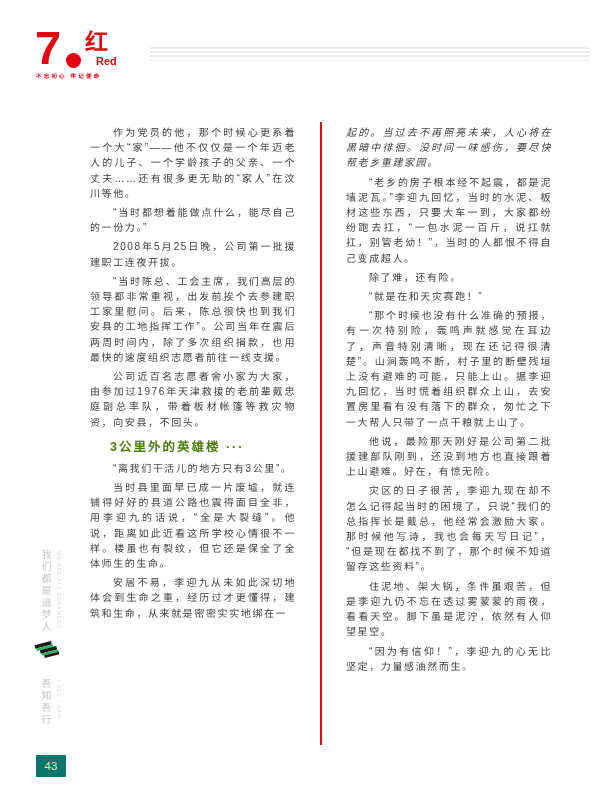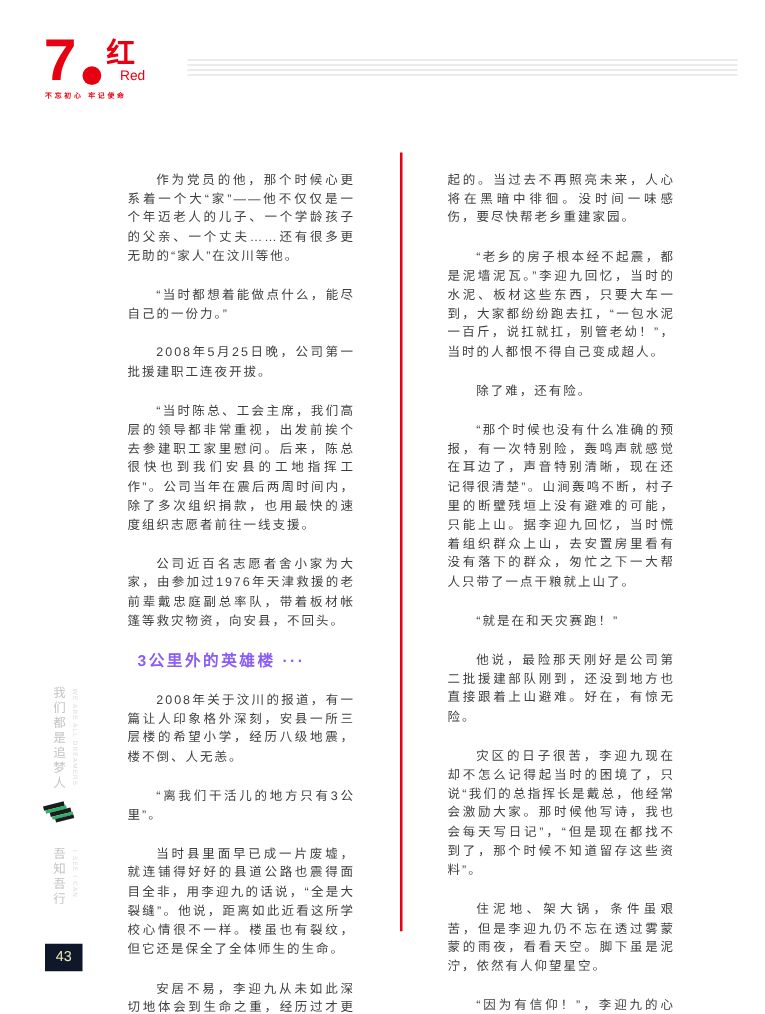--- a/index.html
+++ b/index.html
@@ -5,47 +5,47 @@
   html,body{margin:0;padding:0;background:#ffffff;}
   .page{
     position:relative;width:612px;height:811px;background:#ffffff;overflow:hidden;
     font-family:"Liberation Sans","DejaVu Sans",sans-serif;
   }
   
   .logo{position:absolute;left:35px;top:26px;width:95px;height:56px;}
   .logo-7{position:absolute;left:0;top:0;font-size:47px;line-height:44px;font-weight:900;color:#e60012;font-family:"Liberation Sans",sans-serif;}
   .logo-dot{position:absolute;left:31px;top:27px;width:15px;height:15px;border-radius:50%;background:#e60012;}
   .logo-hong{position:absolute;left:50px;top:5px;font-size:23px;line-height:23px;font-weight:900;color:#e60012;}
-  .logo-red{position:absolute;left:61px;top:29px;font-size:11px;font-weight:400;color:#e60012;}
+  .logo-red{position:absolute;left:61px;top:29px;font-size:11px;font-weight:700;color:#e60012;}
   .logo-slogan{position:absolute;left:1px;top:46px;font-size:5.5px;letter-spacing:2.2px;color:#e60012;white-space:nowrap;font-weight:700;}
   
   .header-lines{
     position:absolute;left:150px;top:47px;width:440px;height:15px;
     background:repeating-linear-gradient(to bottom,#ebebeb 0px,#ebebeb 1.6px,#ffffff 1.6px,#ffffff 4.2px);
   }
   
   .columns{position:absolute;left:86px;top:121px;width:470px;display:flex;}
   .col{width:214px;font-size:10px;line-height:15.2px;letter-spacing:1.6px;color:#3f3f3f;text-align:justify;}
-  .col p{margin:16px;}
+  .col p{margin:4px;}
   .col p.para{text-indent:23px;}
-  .col p.cont{text-indent:0;}
+  .col p.cont{text-indent:0;font-style:italic;}
   .col p.heading{
-    color:#8b5cf6;font-weight:700;font-size:12.5px;letter-spacing:2px;
+    color:#4d7c0f;font-weight:700;font-size:12.5px;letter-spacing:2px;
     text-indent:24px;margin:9px 0 6px 0;line-height:16px;text-align:left;
   }
   .divider{width:2px;height:623px;margin:1px 20px 0 20px;background:#e60012;flex:none;}
   
   .vgroup{position:absolute;left:38px;display:flex;flex-direction:row;align-items:flex-start;gap:3px;}
   .vzh{writing-mode:vertical-rl;font-size:10px;letter-spacing:2px;color:#c5c5c5;}
   .ven{writing-mode:vertical-rl;font-size:5px;letter-spacing:1px;color:#d9d9d9;padding-top:2px;}
   .vgroup.first{top:549px;}
   .vgroup.second{top:678px;}
   .flag{position:absolute;left:34px;top:638px;width:28px;height:24px;}
   .page-num{
-    position:absolute;left:36px;top:755px;width:30px;height:22px;background:#0f172a;
+    position:absolute;left:36px;top:755px;width:30px;height:22px;background:#0f766e;
     color:#ece3b4;font-size:11.5px;font-weight:400;display:flex;align-items:center;justify-content:center;
   }
 </style>
 </head>
 <body>
 
 <div class="page">
 
   <div class="logo">
     <div class="logo-7">7</div>
@@ -59,33 +59,32 @@
 
   <div class="columns">
     <div class="col">
 
     <p class="para">作为党员的他，那个时候心更系着一个大“家”——他不仅仅是一个年迈老人的儿子、一个学龄孩子的父亲、一个丈夫……还有很多更无助的“家人”在汶川等他。</p>
         <p class="para">“当时都想着能做点什么，能尽自己的一份力。”</p>
         <p class="para">2008年5月25日晚，公司第一批援建职工连夜开拔。</p>
         <p class="para">“当时陈总、工会主席，我们高层的领导都非常重视，出发前挨个去参建职工家里慰问。后来，陈总很快也到我们安县的工地指挥工作”。公司当年在震后两周时间内，除了多次组织捐款，也用最快的速度组织志愿者前往一线支援。</p>
         <p class="para">公司近百名志愿者舍小家为大家，由参加过1976年天津救援的老前辈戴忠庭副总率队，带着板材帐篷等救灾物资，向安县，不回头。</p>
         <p class="heading">3公里外的英雄楼 ···</p>
-        <p class="para">2008年关于汶川的报道，有一篇让人印象格外深刻，安县一所三层楼的希望小学，经历八级地震，楼不倒、人无恙。</p>
         <p class="para">“离我们干活儿的地方只有3公里”。</p>
         <p class="para">当时县里面早已成一片废墟，就连铺得好好的县道公路也震得面目全非，用李迎九的话说，“全是大裂缝”。他说，距离如此近看这所学校心情很不一样。楼虽也有裂纹，但它还是保全了全体师生的生命。</p>
         <p class="para">安居不易，李迎九从未如此深切地体会到生命之重，经历过才更懂得，建筑和生命，从来就是密密实实地绑在一</p>
       </div>
     <div class="divider"></div>
     <div class="col">
 
     <p class="cont">起的。当过去不再照亮未来，人心将在黑暗中徘徊。没时间一味感伤，要尽快帮老乡重建家园。</p>
         <p class="para">“老乡的房子根本经不起震，都是泥墙泥瓦。”李迎九回忆，当时的水泥、板材这些东西，只要大车一到，大家都纷纷跑去扛，“一包水泥一百斤，说扛就扛，别管老幼！”，当时的人都恨不得自己变成超人。</p>
         <p class="para">除了难，还有险。</p>
+        <p class="para">“就是在和天灾赛跑！”</p>
         <p class="para">“那个时候也没有什么准确的预报，有一次特别险，轰鸣声就感觉在耳边了，声音特别清晰，现在还记得很清楚”。山涧轰鸣不断，村子里的断壁残垣上没有避难的可能，只能上山。据李迎九回忆，当时慌着组织群众上山，去安置房里看有没有落下的群众，匆忙之下一大帮人只带了一点干粮就上山了。</p>
-        <p class="para">“就是在和天灾赛跑！”</p>
         <p class="para">他说，最险那天刚好是公司第二批援建部队刚到，还没到地方也直接跟着上山避难。好在，有惊无险。</p>
         <p class="para">灾区的日子很苦，李迎九现在却不怎么记得起当时的困境了，只说“我们的总指挥长是戴总，他经常会激励大家。那时候他写诗，我也会每天写日记”，“但是现在都找不到了，那个时候不知道留存这些资料”。</p>
         <p class="para">住泥地、架大锅，条件虽艰苦，但是李迎九仍不忘在透过雾蒙蒙的雨夜，看看天空。脚下虽是泥泞，依然有人仰望星空。</p>
         <p class="para">“因为有信仰！”，李迎九的心无比坚定，力量感油然而生。</p>
       </div>
   </div>
 
   <div class="vgroup first">
     <span class="vzh">我们都是追梦人</span>
     <span class="ven">WE ARE ALL DREAMERS</span>

